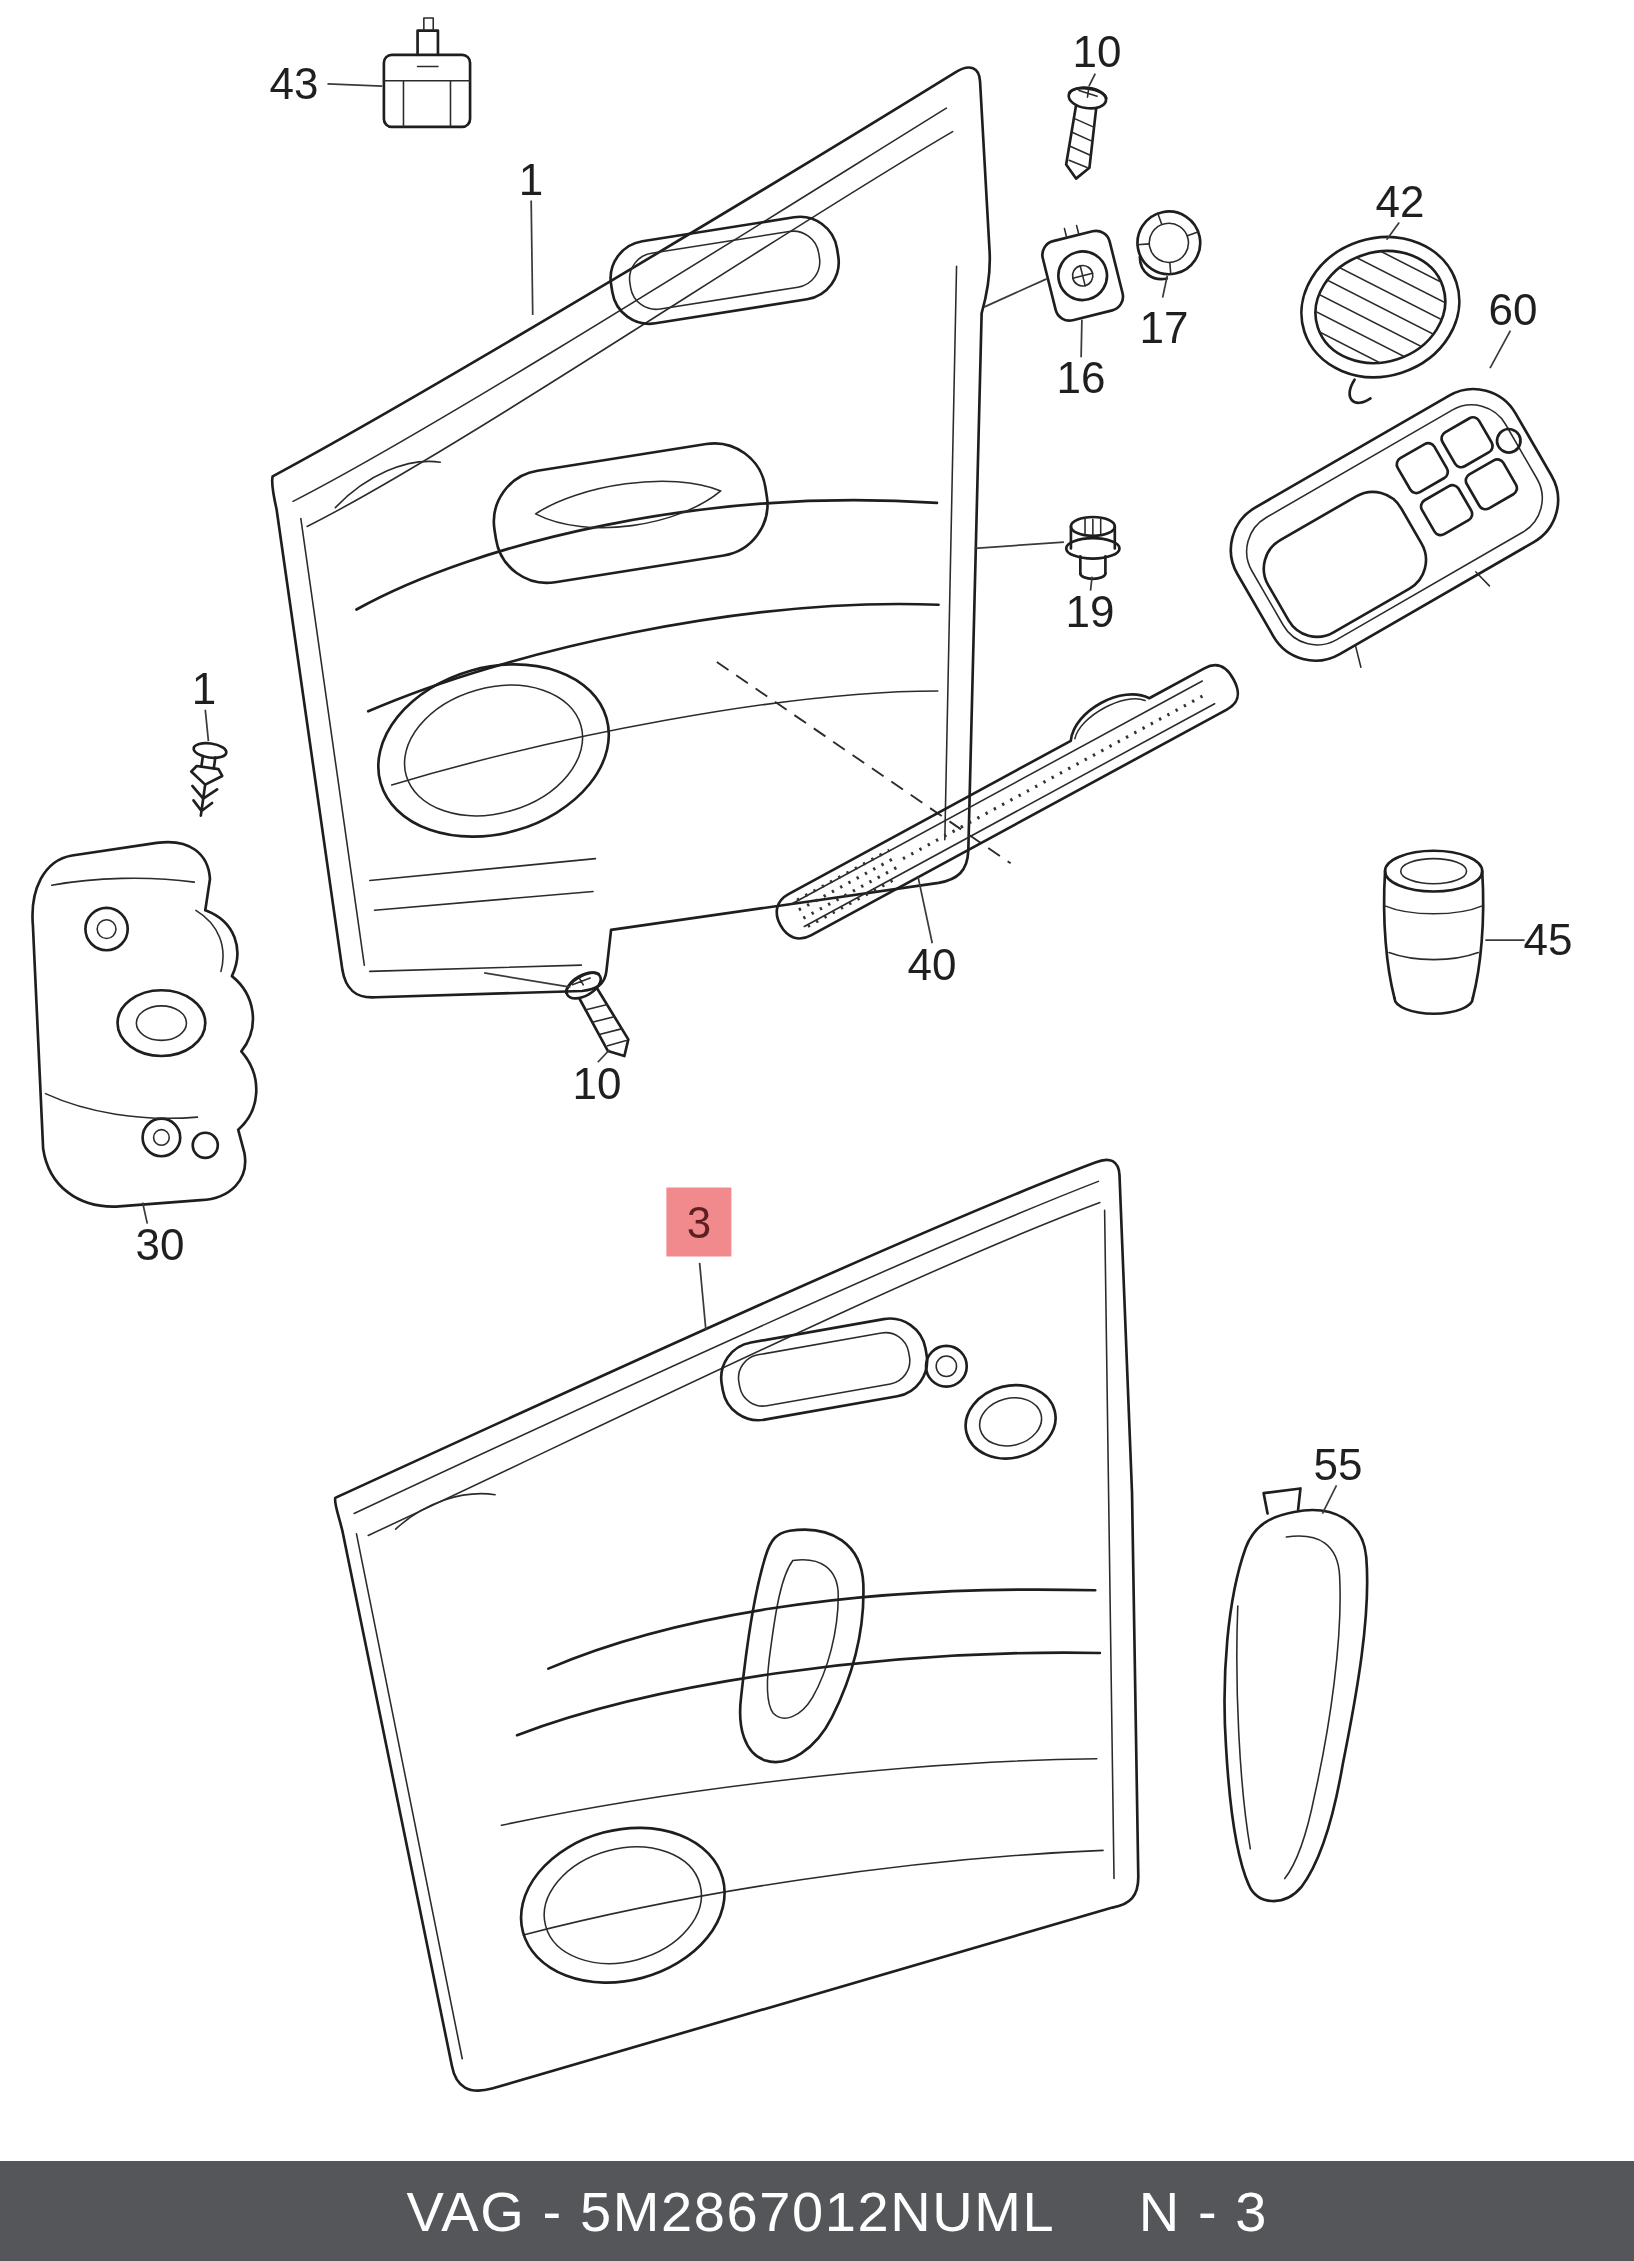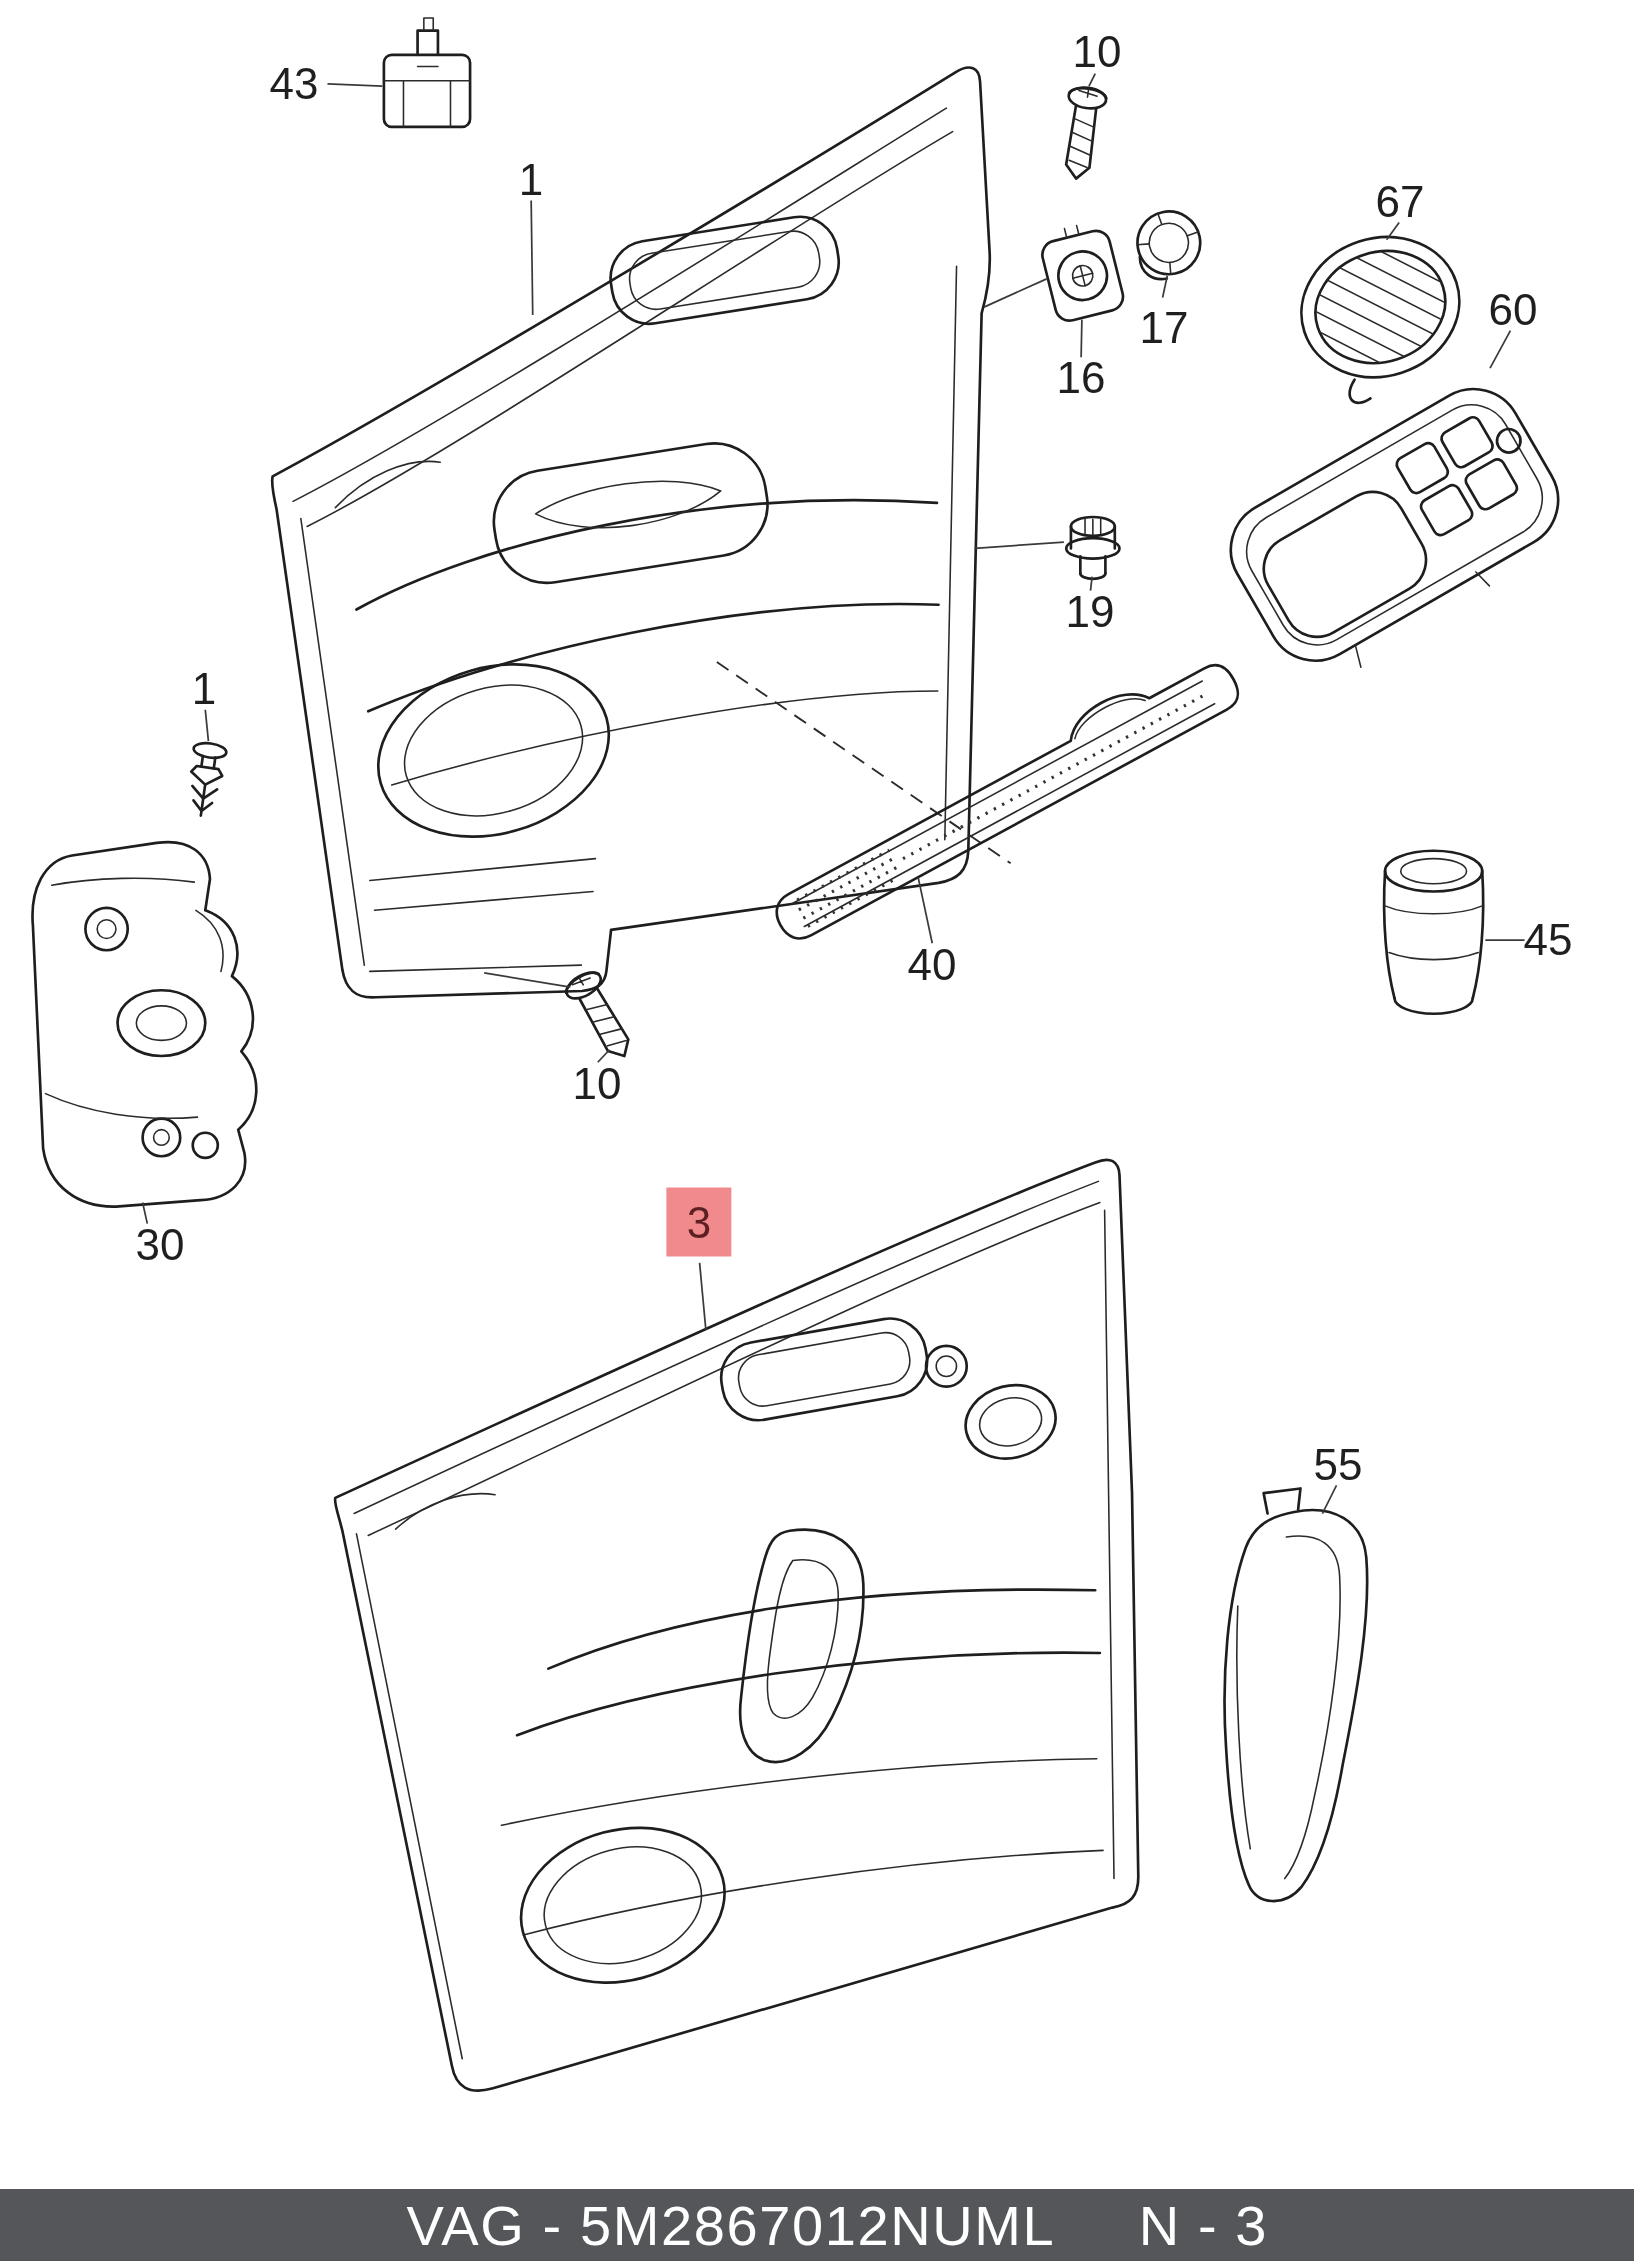--- a/index.html
+++ b/index.html
@@ -22,21 +22,21 @@
     font-size:44px;color:#1f1f1f;line-height:1;white-space:nowrap;
     z-index:5;
   }
   .callout.hl{
     background:var(--hl-bg,#f18a8c);
     color:var(--hl-fg,#5c1f22);
     padding:12.5px 20.4px;
   }
 
   .footer{
-    position:absolute;left:0;bottom:0;width:100%;height:72px;
+    position:absolute;left:0;bottom:0;width:100%;height:100px;
     background:var(--footer-bg,#54565a);z-index:6;
   }
   .footer span{
     position:absolute;top:50%;transform:translate(-50%,-50%);
     color:var(--footer-fg,#ffffff);font-size:56px;letter-spacing:1.6px;
     white-space:nowrap;
   }
   .footer .code{left:44.7%;}
   .footer .pageref{left:73.6%;}
 </style>
@@ -230,21 +230,21 @@
       <path d="M1244,700 L1358,692"></path>
       <path d="M618,1242 L728,1260"></path>
     </g>
   </svg>
 
   <div class="callout" style="left:294px;top:84px">43</div>
   <div class="callout" style="left:531px;top:180px">1</div>
   <div class="callout" style="left:1097px;top:52px">10</div>
   <div class="callout" style="left:1081px;top:378px">16</div>
   <div class="callout" style="left:1164px;top:328px">17</div>
-  <div class="callout" style="left:1400px;top:202px">67</div>
+  <div class="callout" style="left:1400px;top:202px">42</div>
   <div class="callout" style="left:1513px;top:310px">60</div>
   <div class="callout" style="left:1090px;top:612px">19</div>
   <div class="callout" style="left:932px;top:965px">40</div>
   <div class="callout" style="left:1548px;top:940px">45</div>
   <div class="callout" style="left:204px;top:689px">1</div>
   <div class="callout" style="left:160px;top:1245px">30</div>
   <div class="callout" style="left:597px;top:1084px">10</div>
   <div class="callout hl" style="left:699px;top:1222px">3</div>
   <div class="callout" style="left:1338px;top:1465px">55</div>
 

